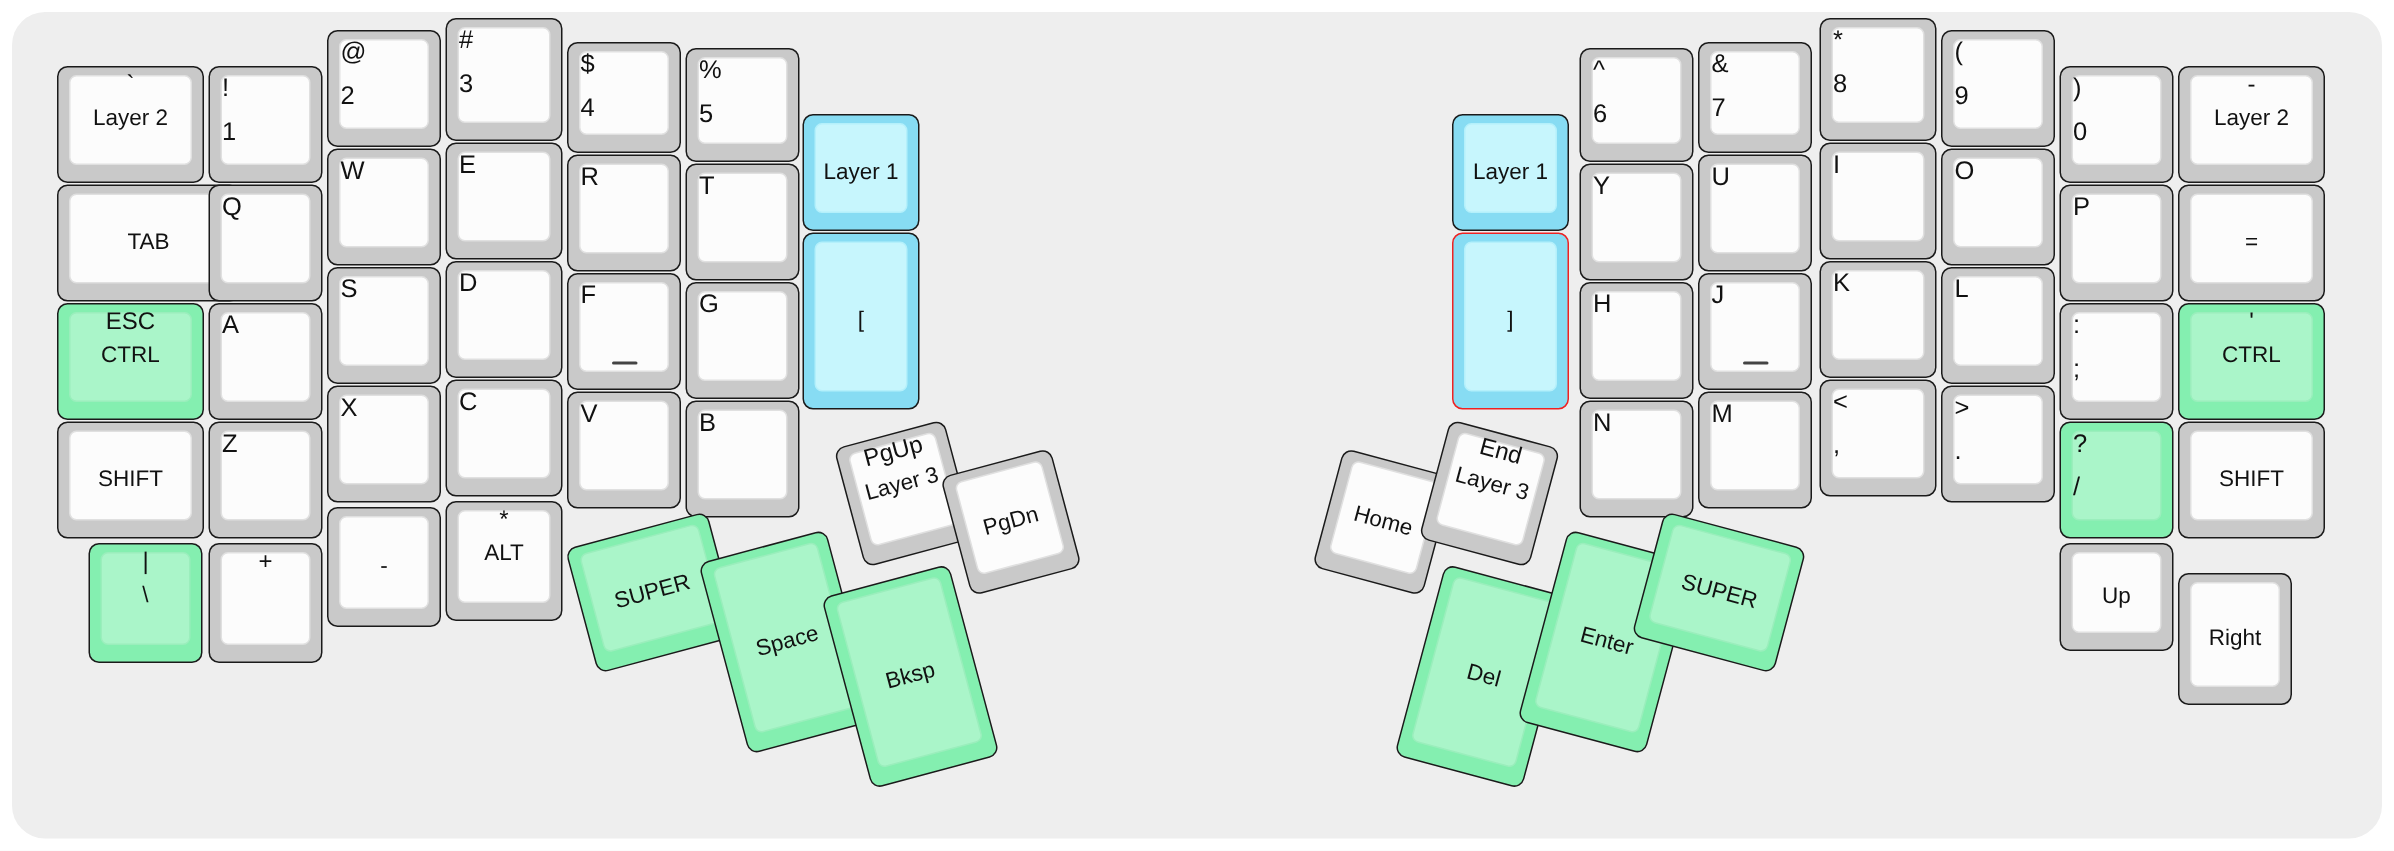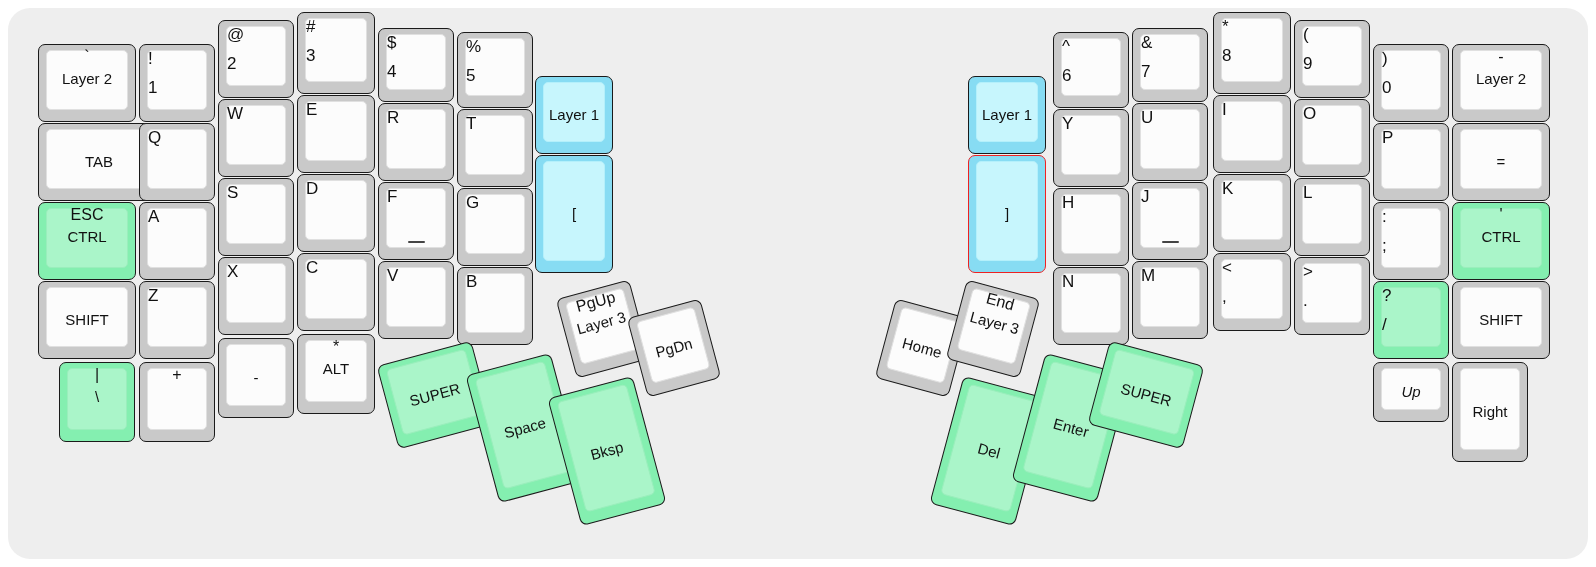--- a/index.html
+++ b/index.html
@@ -475,27 +475,27 @@
           <span class="lbl tl">?</span>
           <span class="lbl bl">/</span>
         </div>
       </div>
       <div class="key c-grey" style="left: 1452px; top: 281px; width: 98px; height: 78px;">
         <div class="cap"></div>
         <div class="labels">
           <span class="lbl ctrsm">SHIFT</span>
         </div>
       </div>
-      <div class="key c-grey" style="left: 1373px; top: 362px; width: 76px; height: 60px; font-style: italic;">
+      <div class="key c-grey" style="left: 1373px; top: 362px; width: 76px; height: 72px;">
         <div class="cap"></div>
         <div class="labels">
           <span class="lbl ctrsm">Up</span>
         </div>
       </div>
-      <div class="key c-grey" style="left: 1452px; top: 362px; width: 76px; height: 100px;">
+      <div class="key c-grey" style="left: 1452px; top: 382px; width: 76px; height: 88px;">
         <div class="cap"></div>
         <div class="labels">
           <span class="lbl ctrsm">Right</span>
         </div>
       </div>
       <div class="key c-grey rot" style="left: 884px; top: 307px; width: 76px; height: 82px; transform: rotate(15deg);">
         <div class="cap"></div>
         <div class="labels">
           <span class="lbl ctrsm">Home</span>
         </div>

